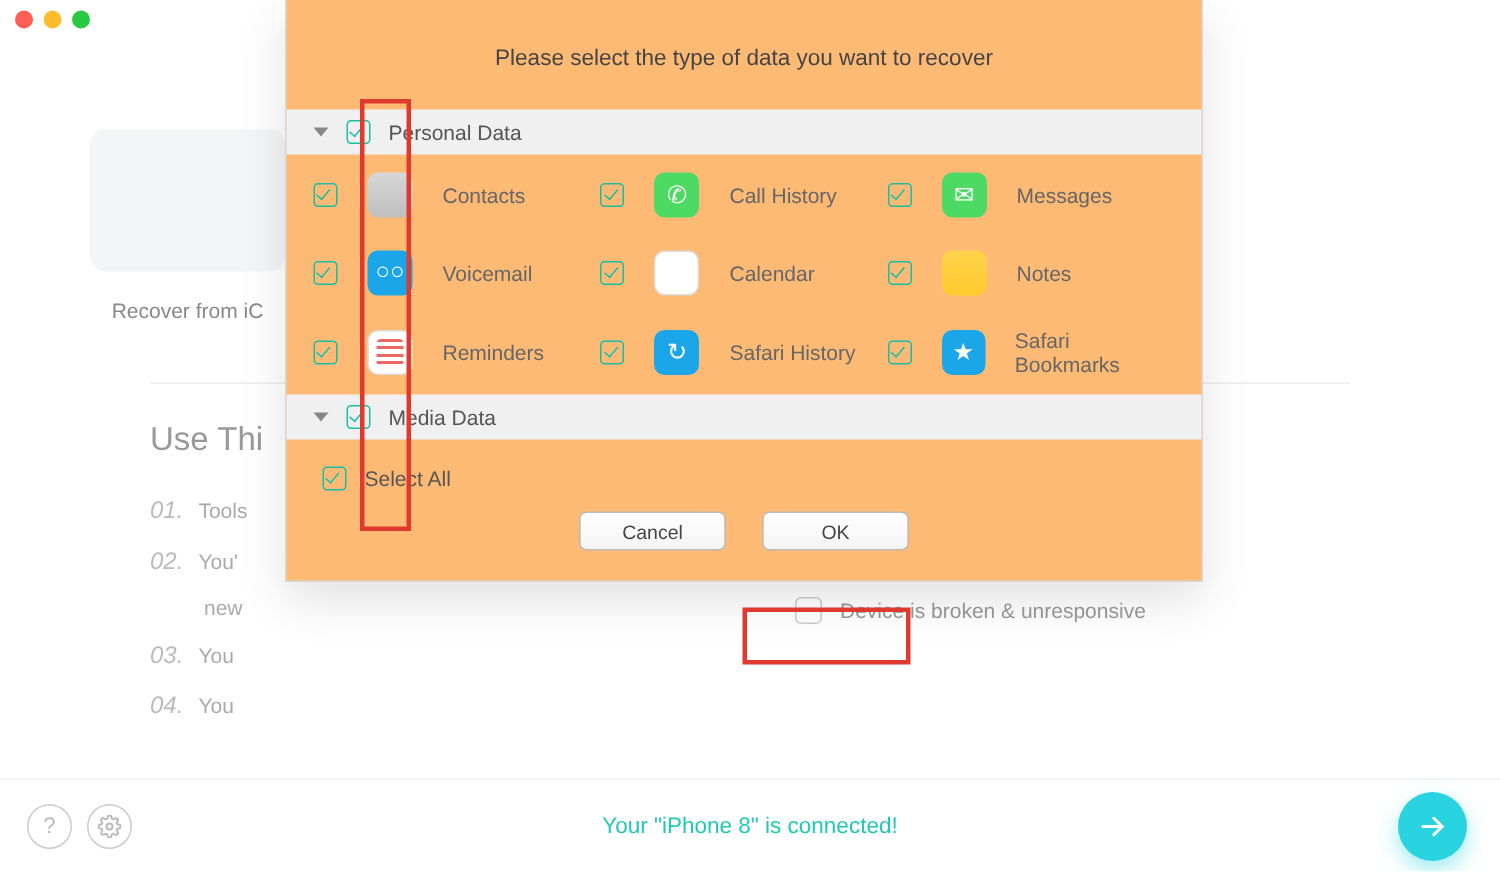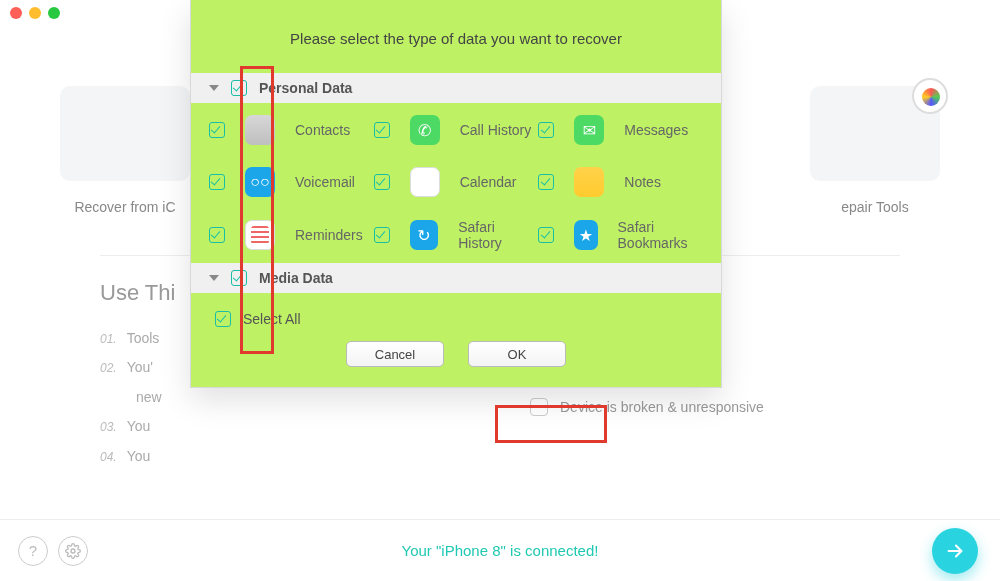--- a/index.html
+++ b/index.html
@@ -14,34 +14,34 @@
   .mode{display:flex;flex-direction:column;align-items:center;gap:18px;color:#888;font-size:14px;}
   .mode .thumb{width:130px;height:95px;border-radius:10px;background:#f3f5f7;position:relative;}
   .mode.repair .wrench{position:absolute;right:-8px;top:-8px;width:36px;height:36px;border-radius:50%;background:#fff;border:2px solid #ddd;}
   .mode.repair .wrench::after{content:"";position:absolute;left:8px;top:8px;width:18px;height:18px;border-radius:50%;
      background:conic-gradient(#f55,#5c5,#55f,#fc2,#f55);}
   .hr{height:1px;background:#eee;margin:40px 100px 0 100px;}
   .use-panel{display:flex;padding:24px 100px 0 100px;gap:60px;}
   .use-left{flex:1;}
   .use-left h2{font-size:22px;font-weight:400;color:#999;margin-bottom:18px;}
   .use-left ol{list-style:none;color:#aaa;font-size:14px;line-height:2.1;}
-  .use-left ol li span.num{font-style:italic;color:#bbb;margin-right:10px;font-size:12px;}
+  .use-left ol li span.num{font-style:italic;color:#bbb;margin-right:10px;font-size:16px;}
   .use-right{flex:1;color:#999;font-size:14px;line-height:2.1;}
   .use-right .row{display:flex;align-items:center;gap:12px;}
   .use-right .sq{width:18px;height:18px;border:1.5px solid #ccc;border-radius:4px;}
   .bottom{position:absolute;left:0;right:0;bottom:0;height:62px;border-top:1px solid #eee;display:flex;align-items:center;justify-content:center;}
   .status{color:#20c9b3;font-size:15px;}
   .bl{position:absolute;left:18px;display:flex;gap:10px;}
   .circ{width:30px;height:30px;border:1.5px solid #ccc;border-radius:50%;display:flex;align-items:center;justify-content:center;color:#bbb;font-size:15px;}
   .go{position:absolute;right:22px;width:46px;height:46px;border-radius:50%;background:#2ad3e0;display:flex;align-items:center;justify-content:center;box-shadow:0 6px 14px rgba(42,211,224,.45);}
   .go svg{stroke:#fff;}
   
-  .modal{position:absolute;left:190px;top:0;width:532px;background:#bef264;border:1px solid #d8d8d8;border-top:none;box-shadow:0 12px 30px rgba(0,0,0,.12);}
+  .modal{position:absolute;left:190px;top:0;width:612px;background:#fdba74;border:1px solid #d8d8d8;border-top:none;box-shadow:0 12px 30px rgba(0,0,0,.12);}
   .modal h3{font-size:15px;font-weight:400;text-align:center;color:#444;padding:30px 0 26px;}
-  .section-head{display:flex;align-items:center;gap:12px;background:#f0f0f0;padding:7px 18px;font-size:14px;color:#555;font-weight:bold;}
+  .section-head{display:flex;align-items:center;gap:12px;background:#f0f0f0;padding:7px 18px;font-size:14px;color:#555;}
   .tri{width:0;height:0;border-left:5px solid transparent;border-right:5px solid transparent;border-top:6px solid #888;}
   .chk{width:16px;height:16px;border:1.6px solid #18bfa6;border-radius:3px;position:relative;flex:none;cursor:pointer;}
   .chk::after{content:"";position:absolute;left:3.2px;top:0.5px;width:4px;height:8px;border:solid #18bfa6;border-width:0 1.8px 1.8px 0;transform:rotate(40deg);}
   .grid{display:grid;grid-template-columns:1fr 1fr 1fr;padding:12px 18px;row-gap:22px;}
   .item{display:flex;align-items:center;gap:20px;font-size:14px;color:#666;}
   .item .appicon{width:30px;height:30px;border-radius:7px;display:flex;align-items:center;justify-content:center;color:#fff;font-size:16px;}
   .sel-all{display:flex;gap:12px;padding:18px 24px 4px;font-size:14px;color:#555;}
   .btn-row{display:flex;justify-content:center;gap:24px;padding:10px 0 20px;}
   .btn{width:98px;height:26px;border:1px solid #bbb;border-radius:5px;background:linear-gradient(#fff,#f4f4f4);font-size:13px;color:#444;cursor:pointer;}
   
@@ -72,26 +72,20 @@
   <div class="dot y"></div>
   <div class="dot g"></div>
 </div>
 
 <div class="back">
   <div class="modes">
     <div class="mode">
       <div class="thumb"></div>
       <span>Recover from iC</span>
     </div>
-    <div class="mode repair">
-      <div class="thumb">
-          <div class="wrench"></div>
-        </div>
-      <span>epair Tools</span>
-    </div>
   </div>
   <div class="hr"></div>
   <div class="use-panel">
     <div class="use-left">
       <h2>Use Thi</h2>
       <ol>
         <li><span class="num">01.</span><span>Tools</span></li>
         <li><span class="num">02.</span><span>You'</span></li>
         <li style="padding-left:36px"><span>new</span></li>
         <li><span class="num">03.</span><span>You</span></li>

